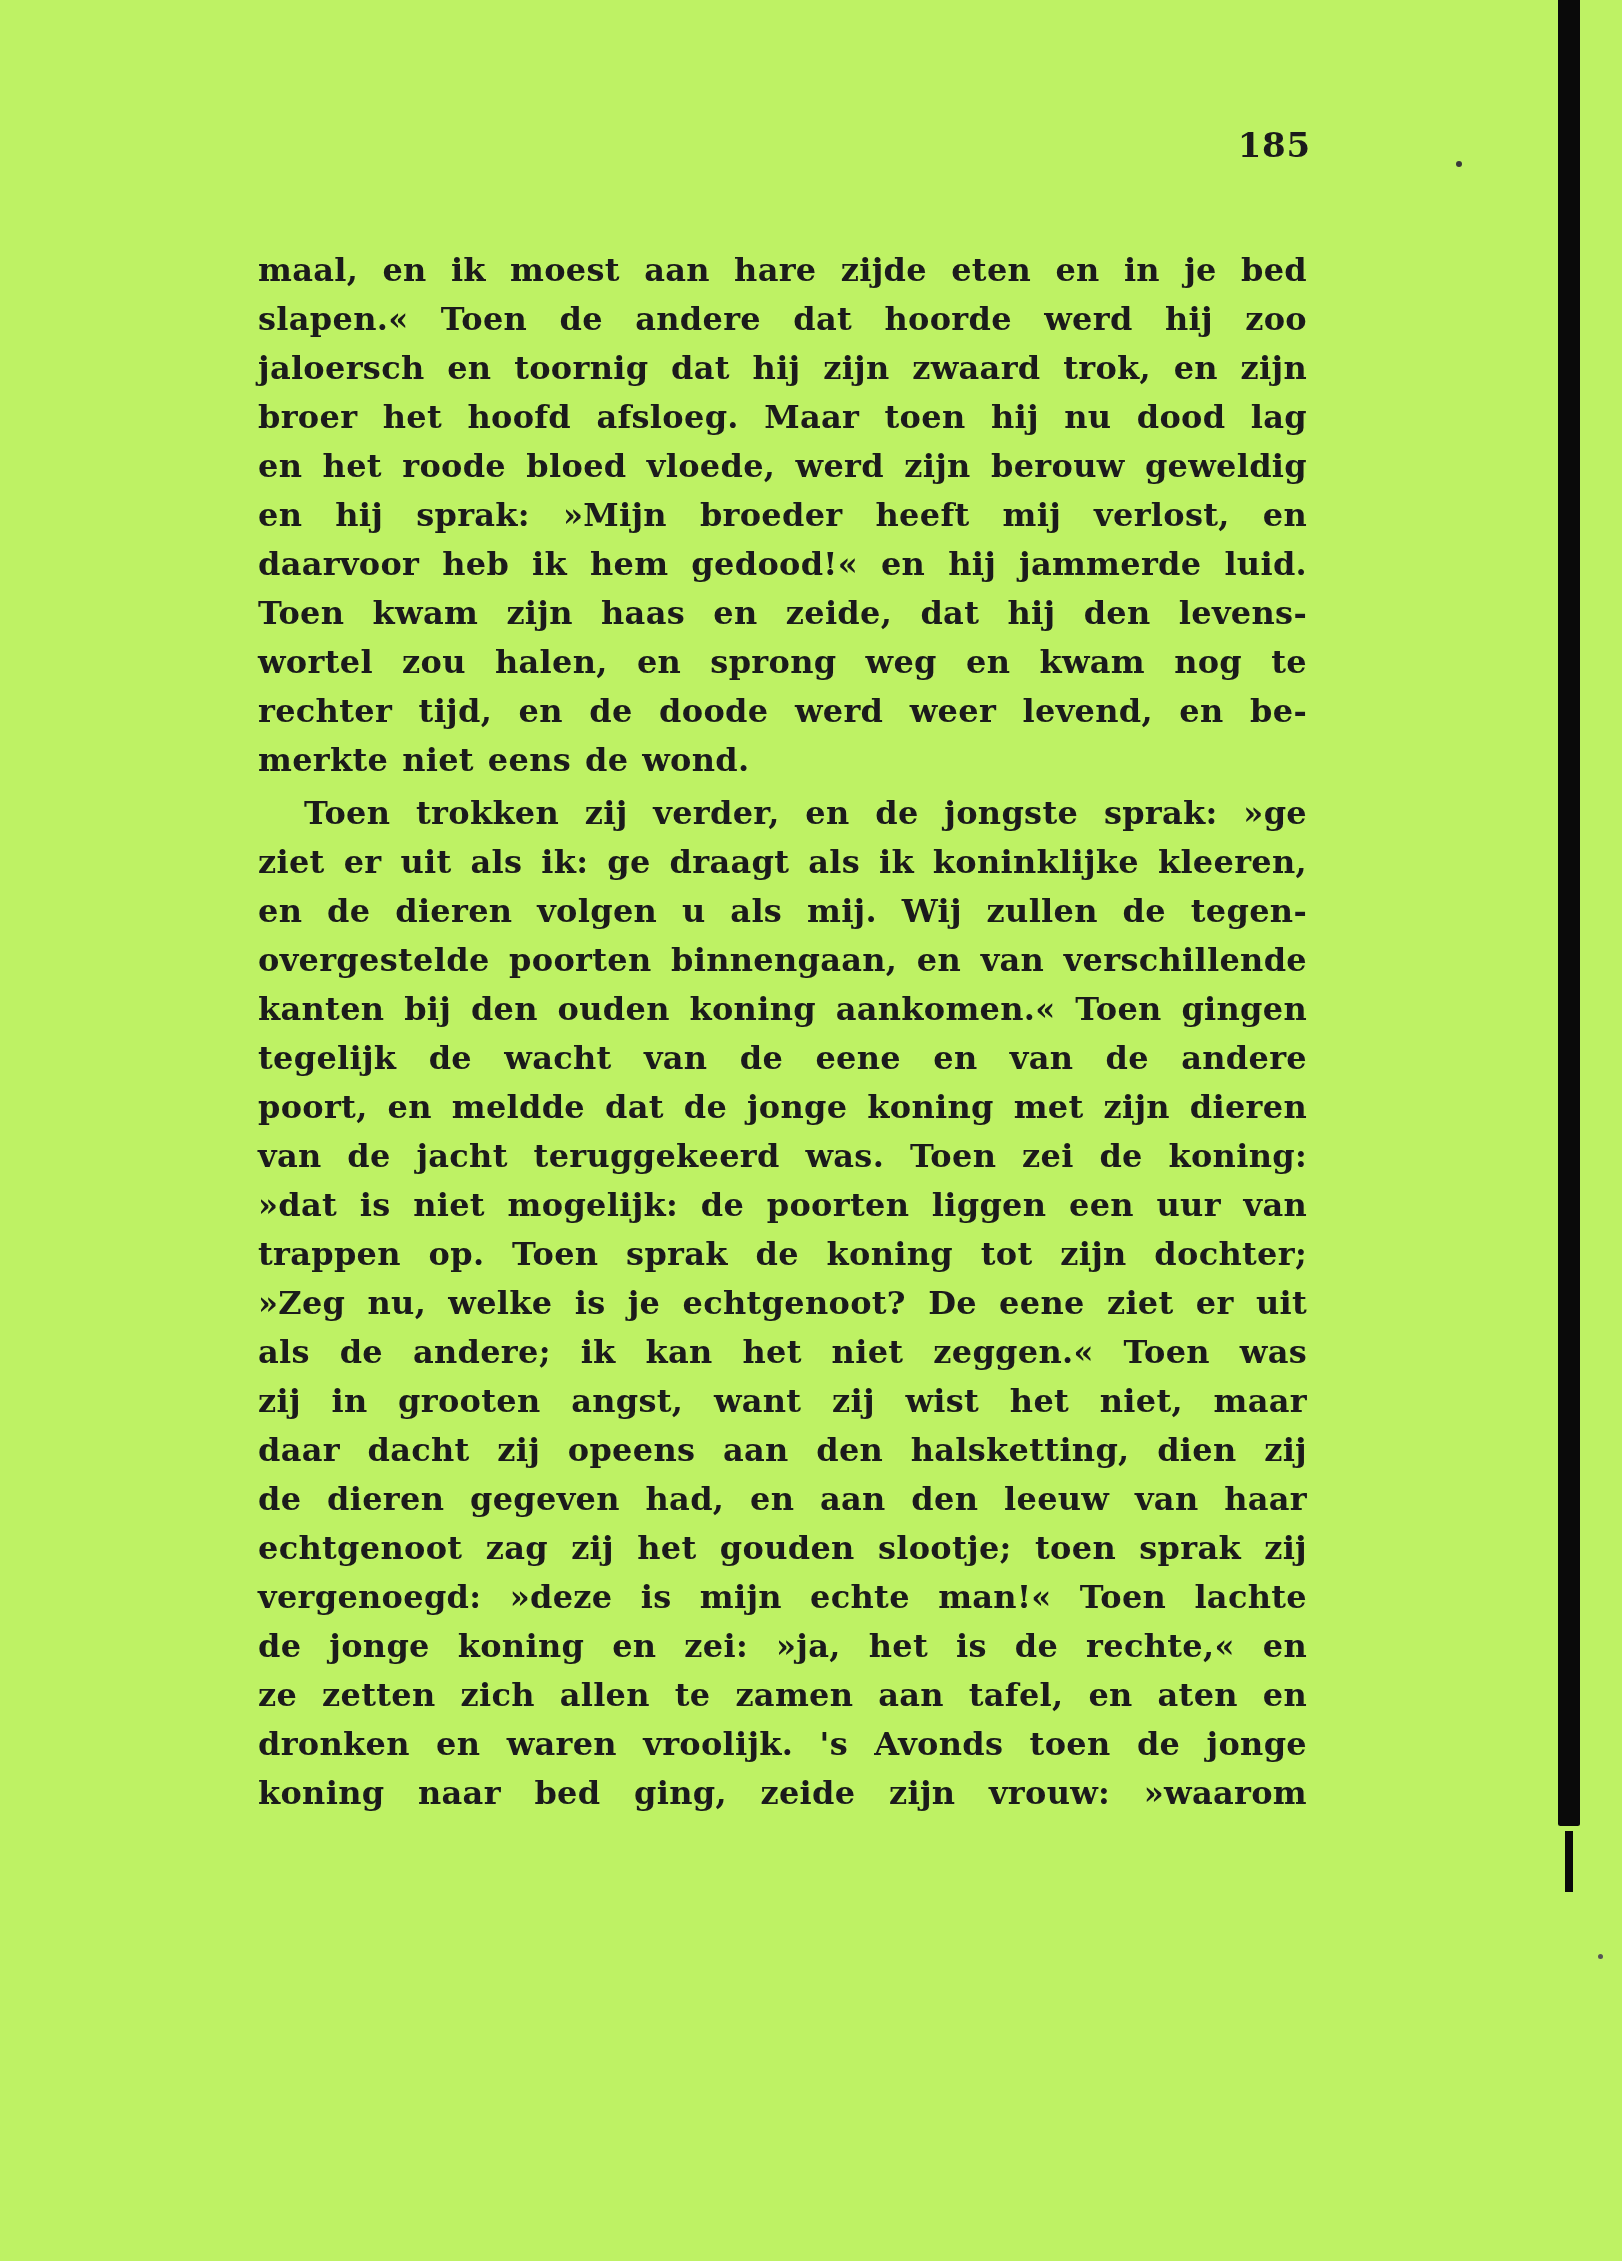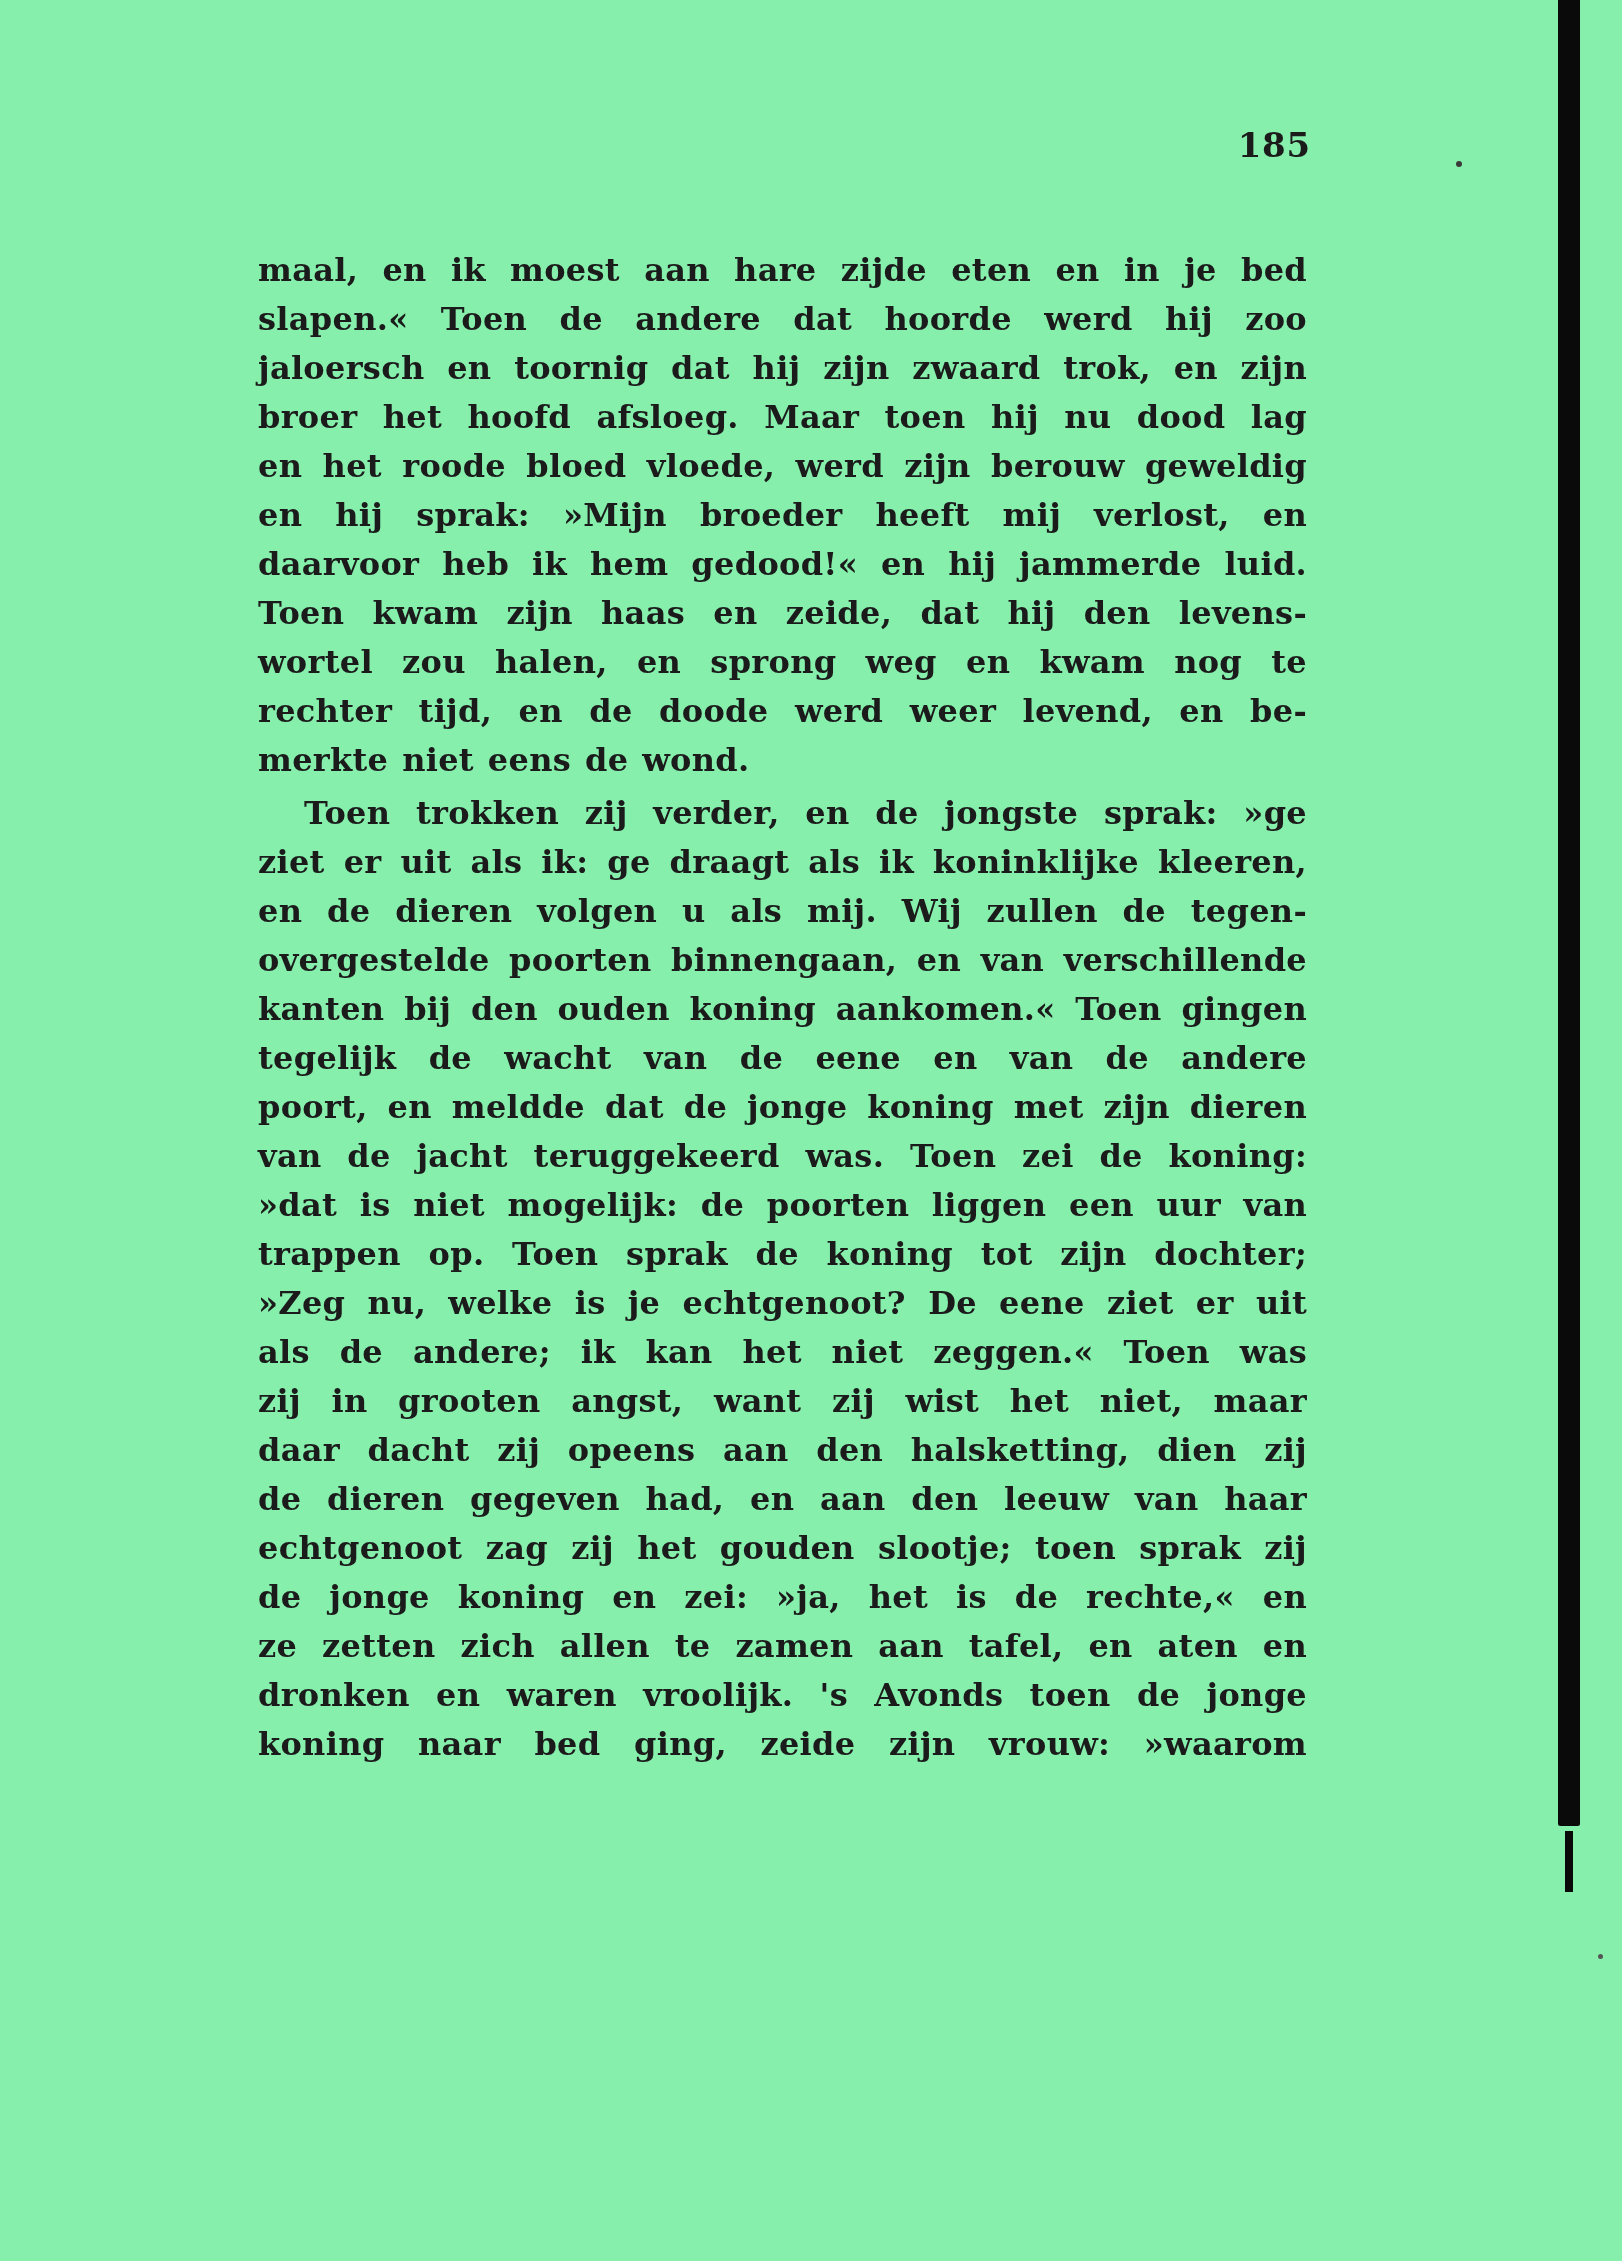--- a/index.html
+++ b/index.html
@@ -4,21 +4,21 @@
 <style>
   html, body {
     margin: 0;
     padding: 0;
     background: #ffffff;
   }
   .page {
     position: relative;
     width: 1622px;
     height: 2261px;
-    background: #86efac;
+    background: #bef264;
     overflow: hidden;
     font-family: "DejaVu Serif", serif;
     color: #1b1b1b;
   }
   .page-number {
     position: absolute;
     left: 254px;
     top: 125px;
     width: 1057px;
     text-align: right;
@@ -101,20 +101,21 @@
         <div class="line">poort, en meldde dat de jonge koning met zijn dieren</div>
         <div class="line">van de jacht teruggekeerd was. Toen zei de koning:</div>
         <div class="line">»dat is niet mogelijk: de poorten liggen een uur van</div>
         <div class="line">trappen op. Toen sprak de koning tot zijn dochter;</div>
         <div class="line">»Zeg nu, welke is je echtgenoot? De eene ziet er uit</div>
         <div class="line">als de andere; ik kan het niet zeggen.« Toen was</div>
         <div class="line">zij in grooten angst, want zij wist het niet, maar</div>
         <div class="line">daar dacht zij opeens aan den halsketting, dien zij</div>
         <div class="line">de dieren gegeven had, en aan den leeuw van haar</div>
         <div class="line">echtgenoot zag zij het gouden slootje; toen sprak zij</div>
+        <div class="line">vergenoegd: »deze is mijn echte man!« Toen lachte</div>
         <div class="line">de jonge koning en zei: »ja, het is de rechte,« en</div>
         <div class="line">ze zetten zich allen te zamen aan tafel, en aten en</div>
         <div class="line">dronken en waren vroolijk. 's Avonds toen de jonge</div>
         <div class="line">koning naar bed ging, zeide zijn vrouw: »waarom</div>
       </div>
     </div>
   <div class="scan-bar"></div>
   <div class="scan-bar-tail"></div>
 </div>
 

